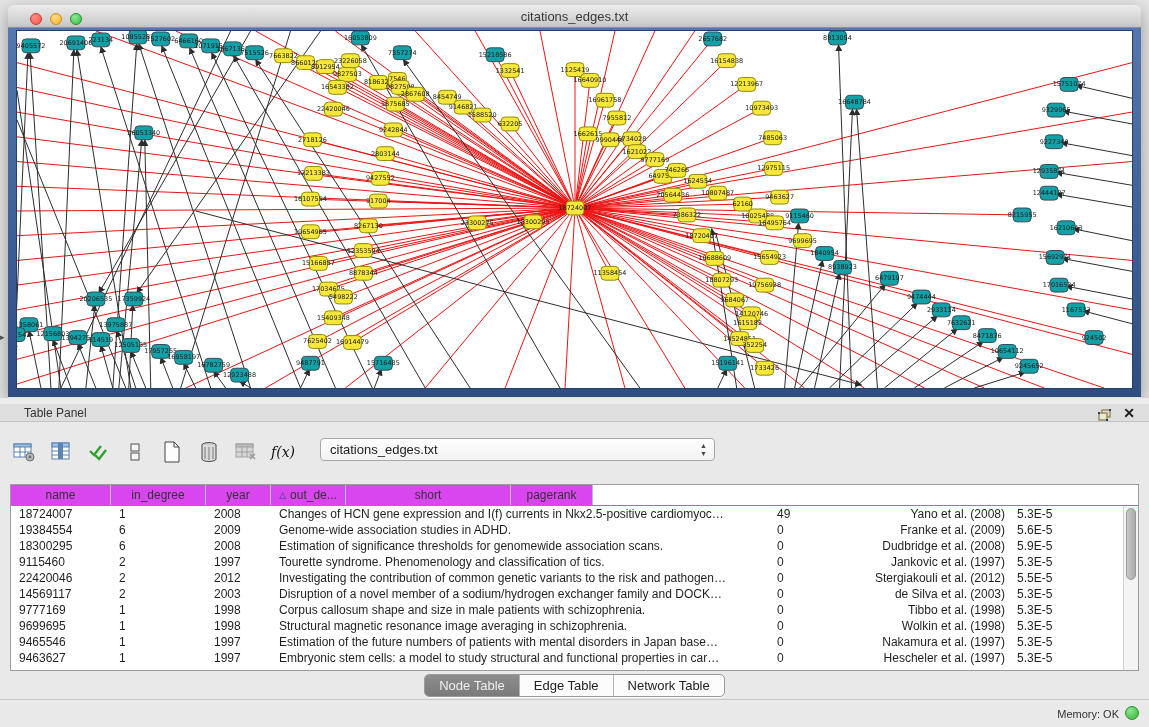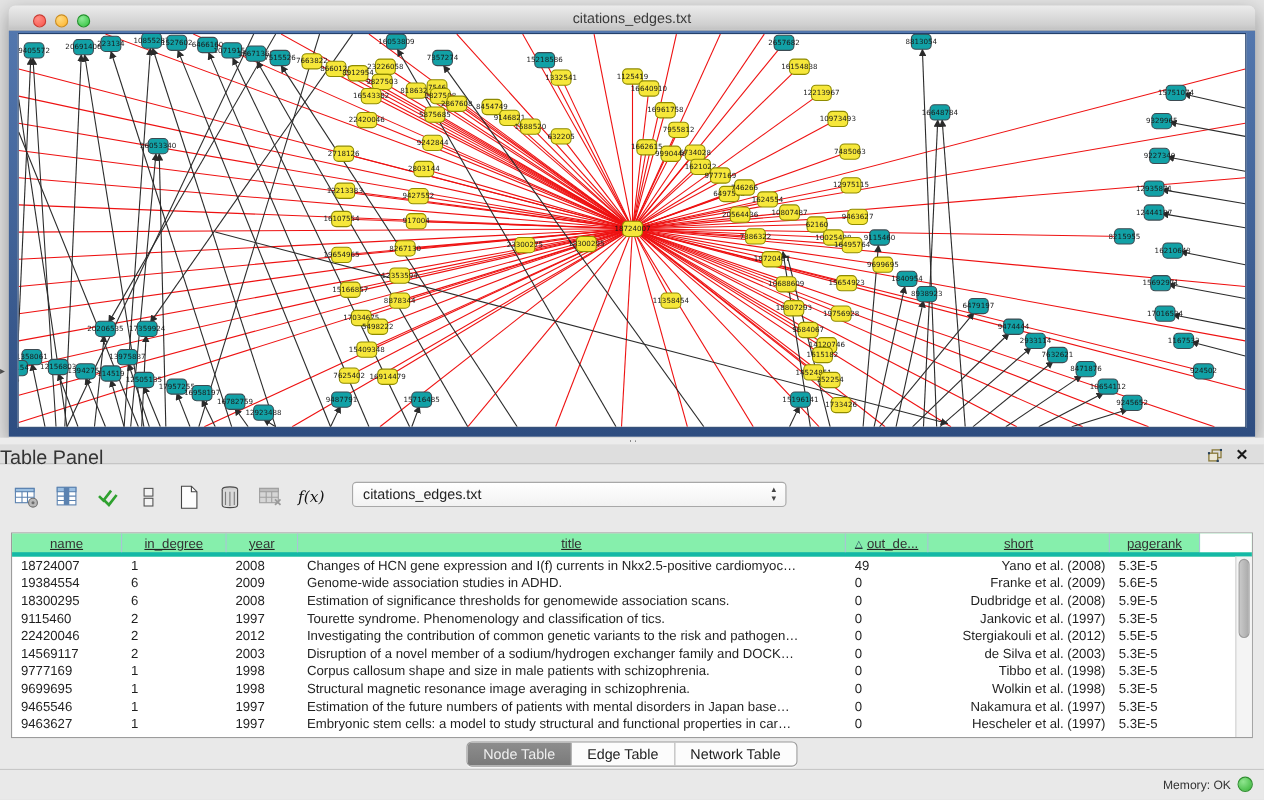--- a/index.html
+++ b/index.html
@@ -25,37 +25,37 @@
   #side-marker { position:absolute; left:0px; top:332px; font-size:9px; color:#555; }
 
   
   #table-panel { position:absolute; left:0; top:398px; width:1149px; height:329px; background:#e9e9e9; }
   #panel-divider { position:absolute; left:0; top:0; width:100%; height:6px; background:#ececec; }
   #divider-grip { position:absolute; left:571px; top:1px; width:9px; height:4px;
     background:radial-gradient(circle 1.5px at 2px 2px,#8a8a8a 40%,transparent 42%),
                radial-gradient(circle 1.5px at 7px 2px,#8a8a8a 40%,transparent 42%); }
   #panel-titlebar { position:absolute; left:0; top:6px; width:100%; height:18px;
     background:#dedede; border-bottom:1px solid #c3c3c3; }
-  #panel-title { position:absolute; left:0; top:2px; font-size:18px; color:#333; }
+  #panel-title { position:absolute; left:24px; top:2px; font-size:12px; color:#333; }
   #float-icon { position:absolute; right:38px; top:3px; width:13px; height:12px; }
   #close-icon { position:absolute; right:14px; top:1px; font-size:14px; font-weight:bold; color:#1a1a1a; }
 
   #toolbar { position:absolute; left:10px; top:40px; height:36px; display:flex; align-items:flex-start; gap:9px; }
   .tool-btn { width:28px; height:28px; display:flex; align-items:center; justify-content:center; border-radius:4px; }
   .tool-btn svg { display:block; }
   #fx-label { font-family:"DejaVu Serif", serif; font-style:italic; font-size:14px; color:#111; }
   #table-select { margin-left:14px; width:395px; height:23px; background:linear-gradient(#ffffff,#f2f2f2);
     border:1px solid #a8a8a8; border-radius:4px; position:relative; display:flex; align-items:center; }
   #table-select-value { font-size:13px; color:#222; padding-left:9px; }
   #select-arrows { position:absolute; right:7px; top:3px; font-size:7px; line-height:8px; color:#444; text-align:center; }
 
   
   #grid { position:absolute; left:10px; top:86px; width:1129px; height:187px; background:#fff;
     border:1px solid #9c9c9c; }
-  #grid-header { display:flex; height:21px; background:#86efac; border-bottom:4px solid #14b8a6;text-decoration:underline; }
+  #grid-header { display:flex; height:21px; background:#d946ef; border-bottom:1px solid #14b8a6; }
   .hcell { display:flex; align-items:center; justify-content:center; font-size:12px; color:#333;
     border-right:1px solid #a9c3d6; overflow:hidden; white-space:nowrap; }
   .hcell .sort-tri { font-size:9px; color:#27415c; margin-right:4px; }
   .hfiller { flex:1; background:#fff; border-right:none; }
   #grid-body { position:absolute; left:0; top:21px; right:15px; bottom:0; overflow:hidden; }
   .trow { display:flex; height:16px; align-items:center; }
   .tcell { font-size:12px; color:#1f1f1f; padding:0 4px 0 8px; overflow:hidden; white-space:nowrap; }
   .tcell.center { text-align:right; padding-left:0; }
   #vscroll { position:absolute; right:0; top:21px; width:15px; bottom:0; background:#f4f4f4; border-left:1px solid #d0d0d0; }
   #vscroll-thumb { position:absolute; left:2px; top:2px; width:10px; height:72px; border-radius:6px;
@@ -891,23 +891,20 @@
       <div id="grid-header">
           <div class="hcell" style="width: 100px;">
             <span>name</span>
           </div>
           <div class="hcell" style="width: 95px;">
             <span>in_degree</span>
           </div>
           <div class="hcell" style="width: 65px;">
             <span>year</span>
           </div>
-          <div class="hcell" style="width: 498px;">
-            <span>title</span>
-          </div>
           <div class="hcell" style="width: 75px;">
             <span class="sort-tri">△</span>
             <span>out_de...</span>
           </div>
           <div class="hcell" style="width: 165px;">
             <span>short</span>
           </div>
           <div class="hcell" style="width: 82px;">
             <span>pagerank</span>
           </div>

